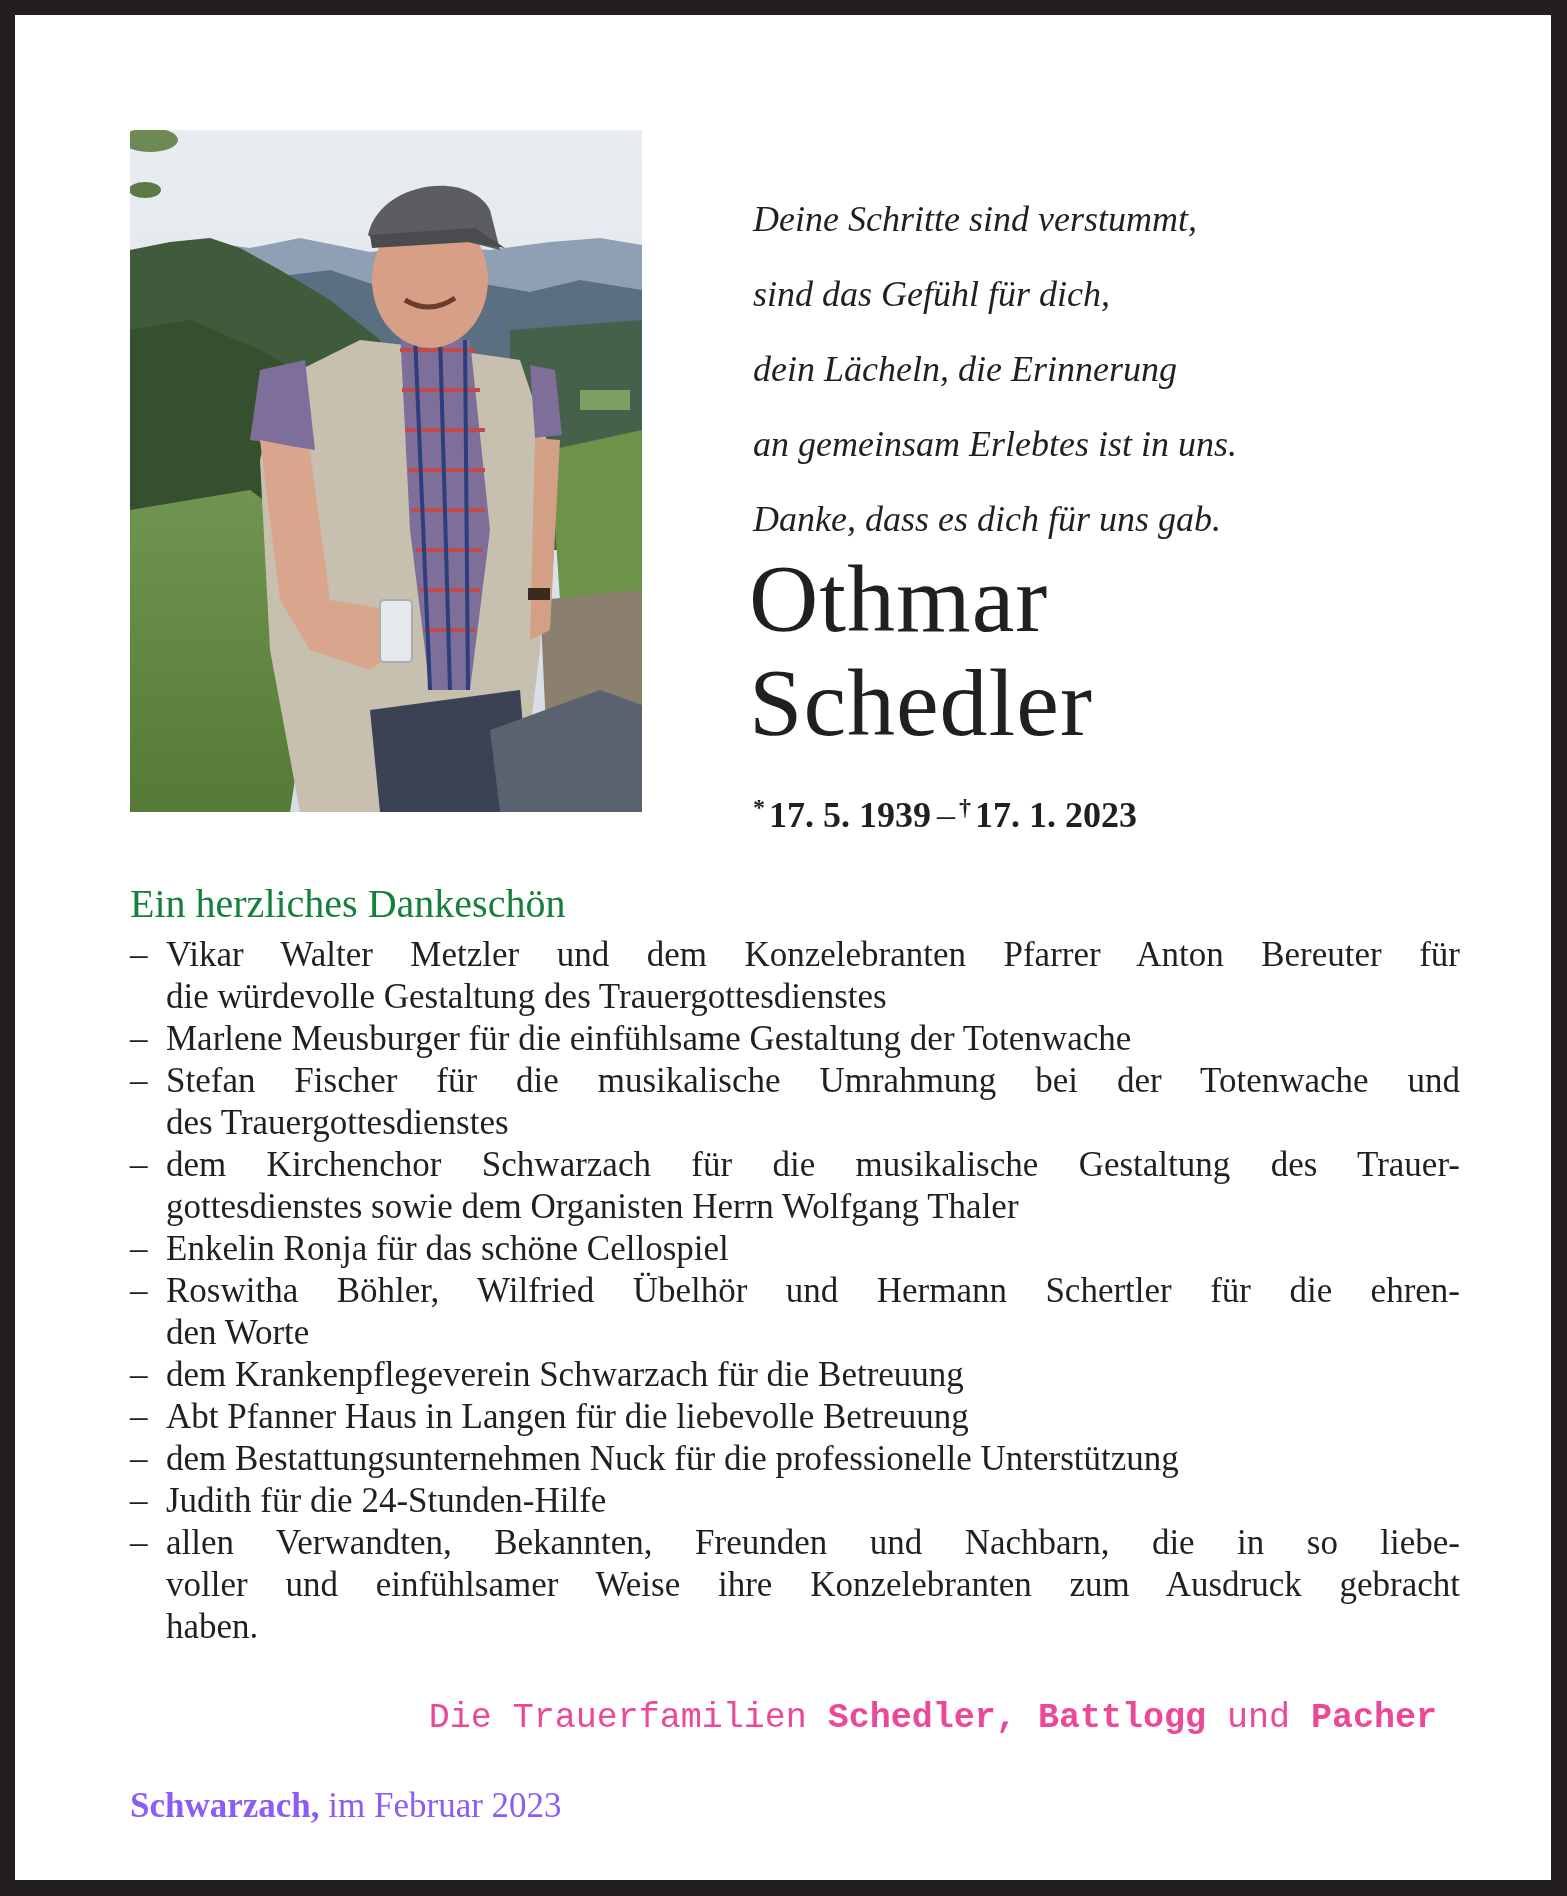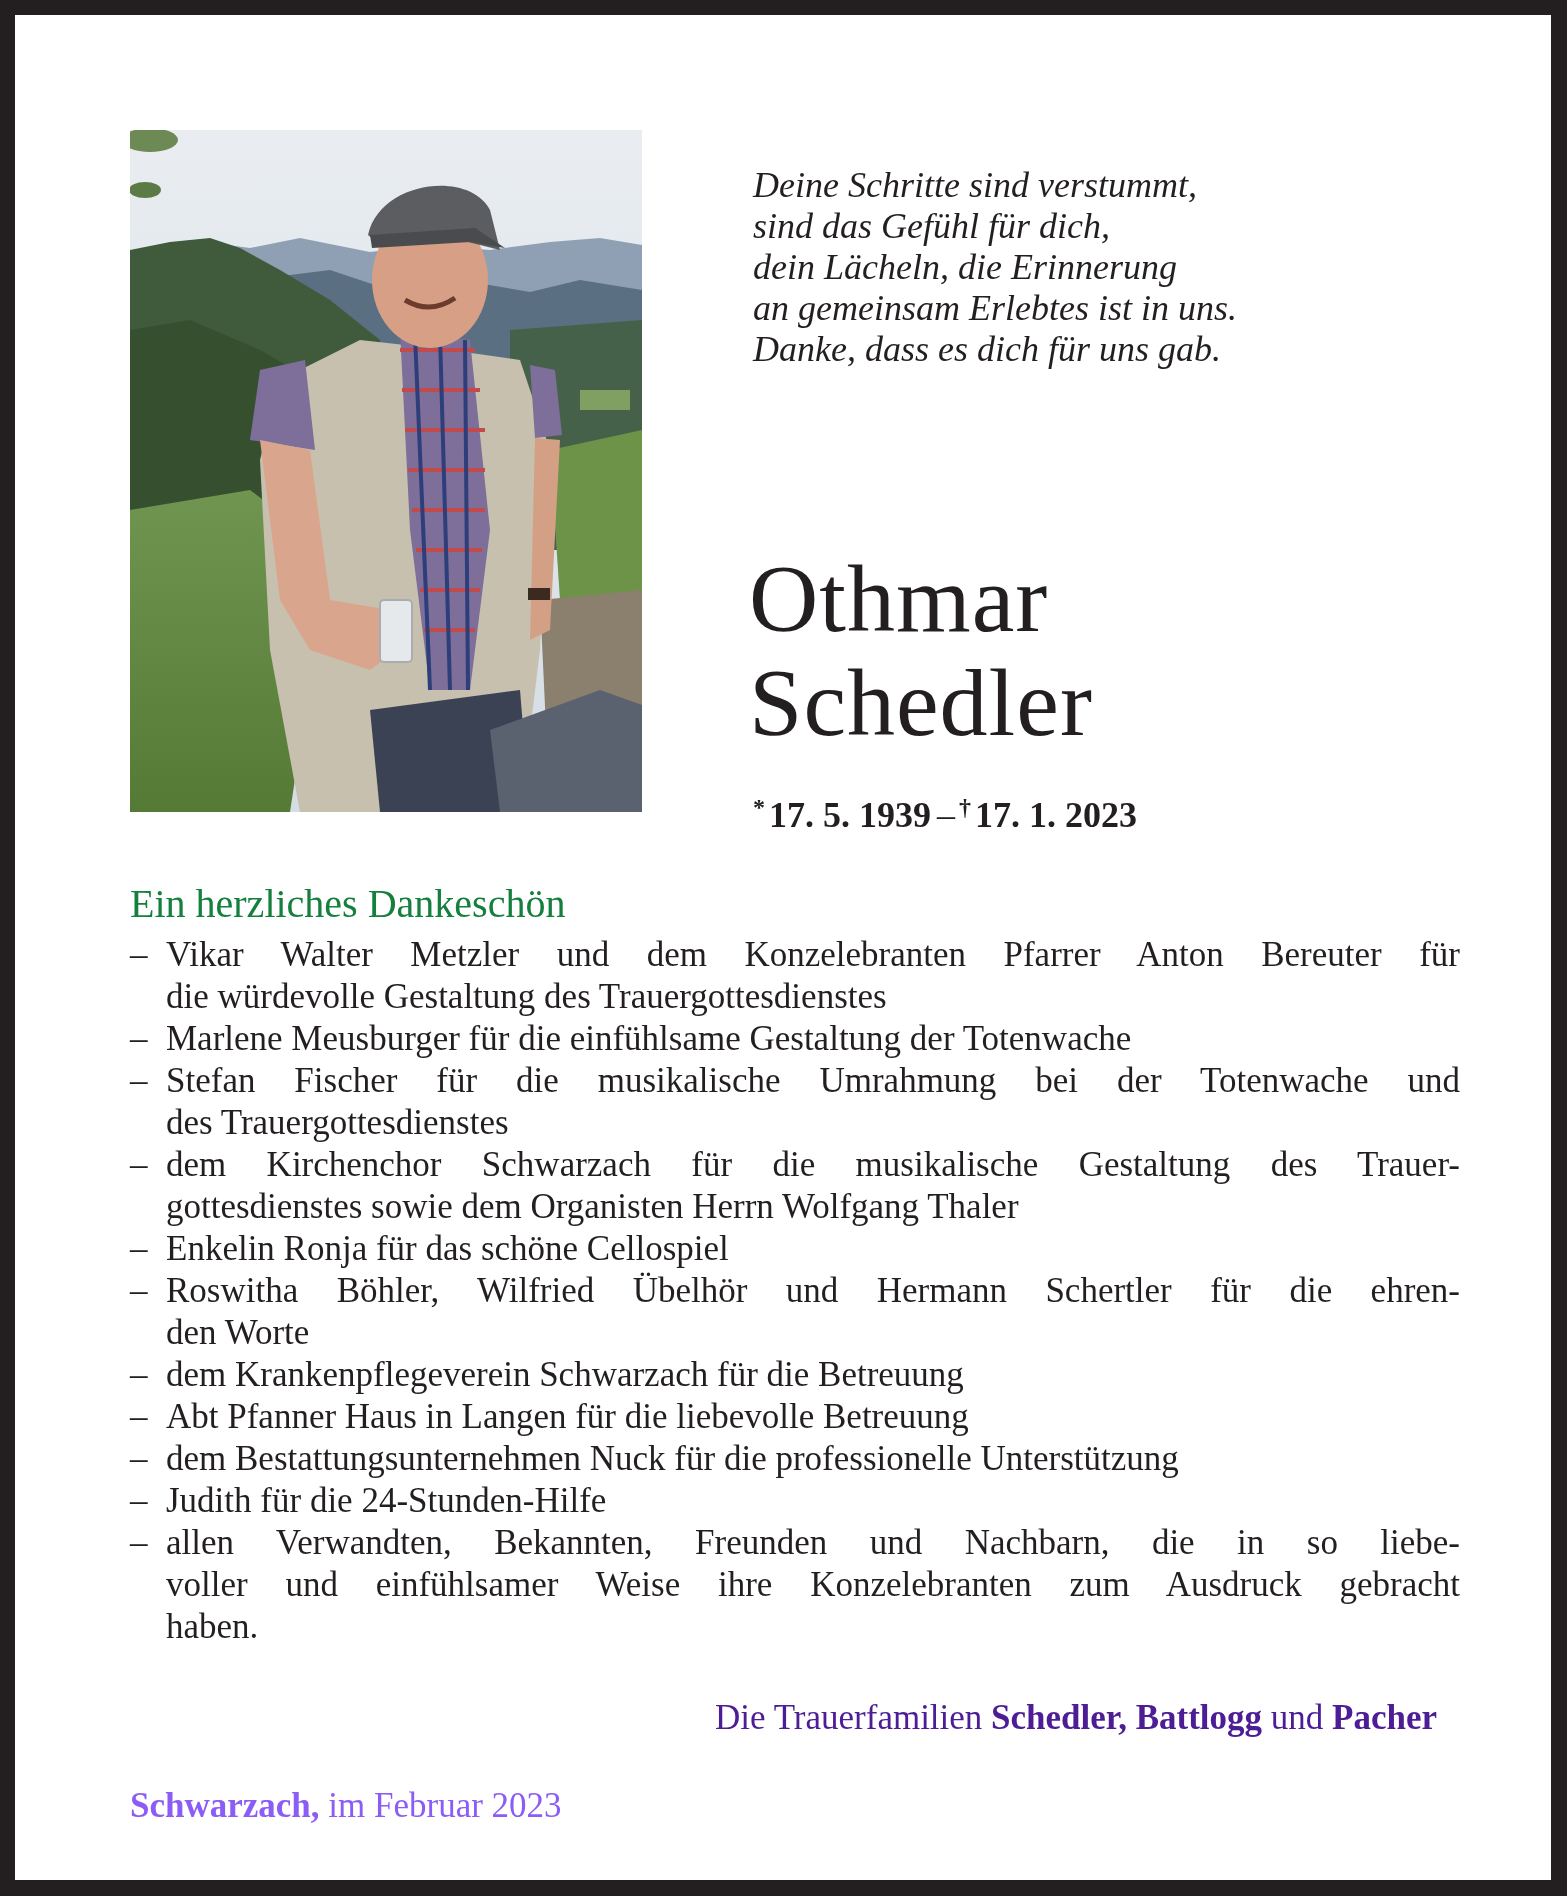--- a/index.html
+++ b/index.html
@@ -39,21 +39,21 @@
       position: absolute;
       left: 738px;
       top: 150px;
       width: 720px;
       font-family: "Liberation Serif", "DejaVu Serif", serif;
       font-style: italic;
       font-size: 36px;
       line-height: 41px;
       color: #231f20;
     }
-    .poem-line { display: block; white-space: nowrap; }
+    .poem-line { display: block; white-space: nowrap; margin-top: 34px; }
 
     
     .name {
       position: absolute;
       left: 734px;
       top: 532px;
       font-family: "Liberation Serif", "DejaVu Serif", serif;
       font-size: 96px;
       line-height: 104px;
       color: #231f20;
@@ -118,25 +118,25 @@
       text-align-last: justify;
       white-space: normal;
       width: 1294px;
     }
 
     
     .signature {
       position: absolute;
       right: 114px;
       top: 1682px;
-      font-family: Liberation Serif, serif;
+      font-family: Liberation Mono, monospace;
       font-size: 35px;
       line-height: 42px;
       white-space: nowrap;
-      color: #4c1d95;
+      color: #ec4899;
     }
     .signature b { font-weight: bold; }
 
     .place {
       position: absolute;
       left: 115px;
       top: 1770px;
       font-family: "Liberation Serif", "DejaVu Serif", serif;
       font-size: 35px;
       line-height: 42px;

